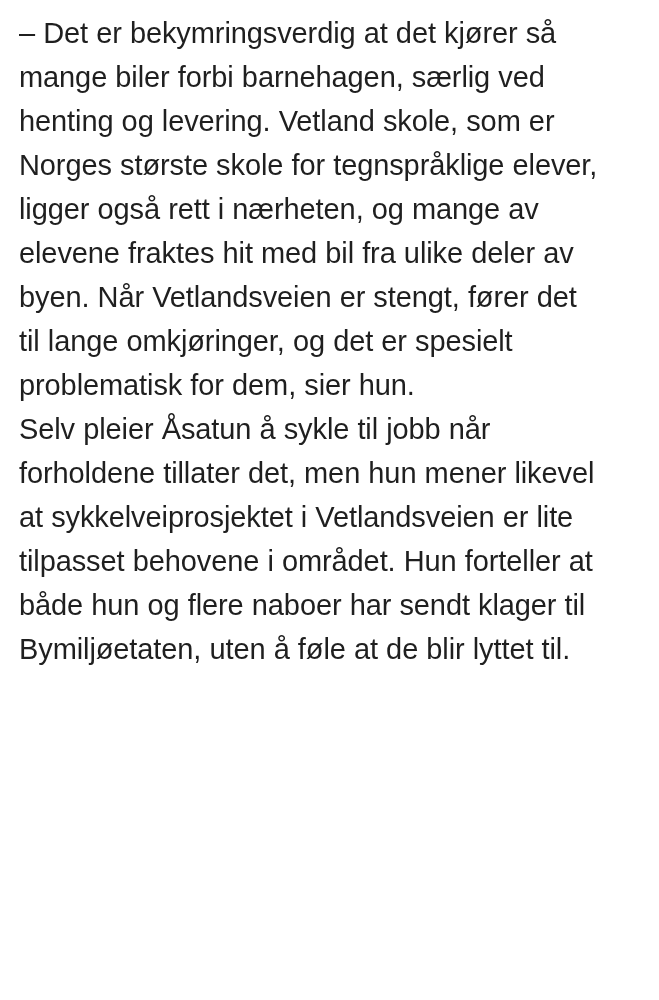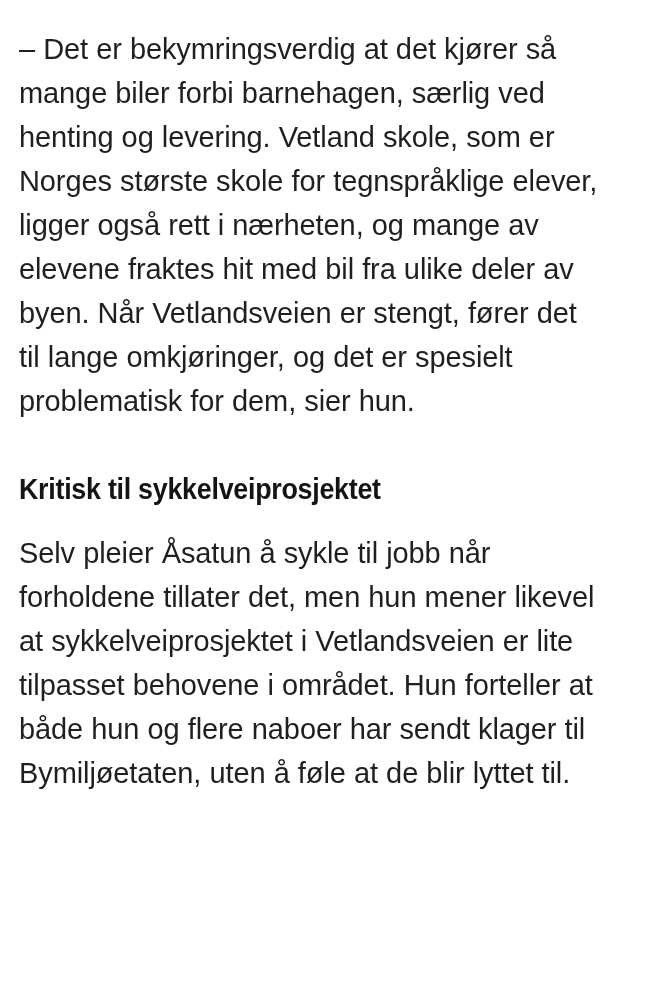--- a/index.html
+++ b/index.html
@@ -13,21 +13,21 @@
     background: #ffffff;
     font-family: "Liberation Sans", "DejaVu Sans", sans-serif;
     -webkit-font-smoothing: antialiased;
     overflow: hidden;
   }
 
   .article {
     box-sizing: border-box;
     width: 621px;
     height: 1000px;
-    padding: 16px 19px;
+    padding: 0 19px;
     background: #ffffff;
   }
 
   .body-text {
     margin: 0;
     font-size: 29px;
     line-height: 44px;
     font-weight: 400;
     letter-spacing: -0.1px;
     color: #1f1f1f;
@@ -60,20 +60,17 @@
     padding-bottom: 24px;
   }
 </style>
 </head>
 <body>
 
 <article class="article">
 
   <p class="body-text p-first">– Det er bekymringsverdig at det kjører så mange biler forbi barnehagen, særlig ved henting og levering. Vetland skole, som er Norges største skole for tegnspråklige elever, ligger også rett i nærheten, og mange av elevene fraktes hit med bil fra ulike deler av byen. Når Vetlandsveien er stengt, fører det til lange omkjøringer, og det er spesielt problematisk for dem, sier hun.</p>
 
-  <div class="heading-block">
-    <h2 class="section-heading">Kritisk til sykkelveiprosjektet</h2>
-  </div>
 
   <p class="body-text">Selv pleier Åsatun å sykle til jobb når forholdene tillater det, men hun mener likevel at sykkelveiprosjektet i Vetlandsveien er lite tilpasset behovene i området. Hun forteller at både hun og flere naboer har sendt klager til Bymiljøetaten, uten å føle at de blir lyttet til.</p>
 
 
 </article>
 
 </body></html>

